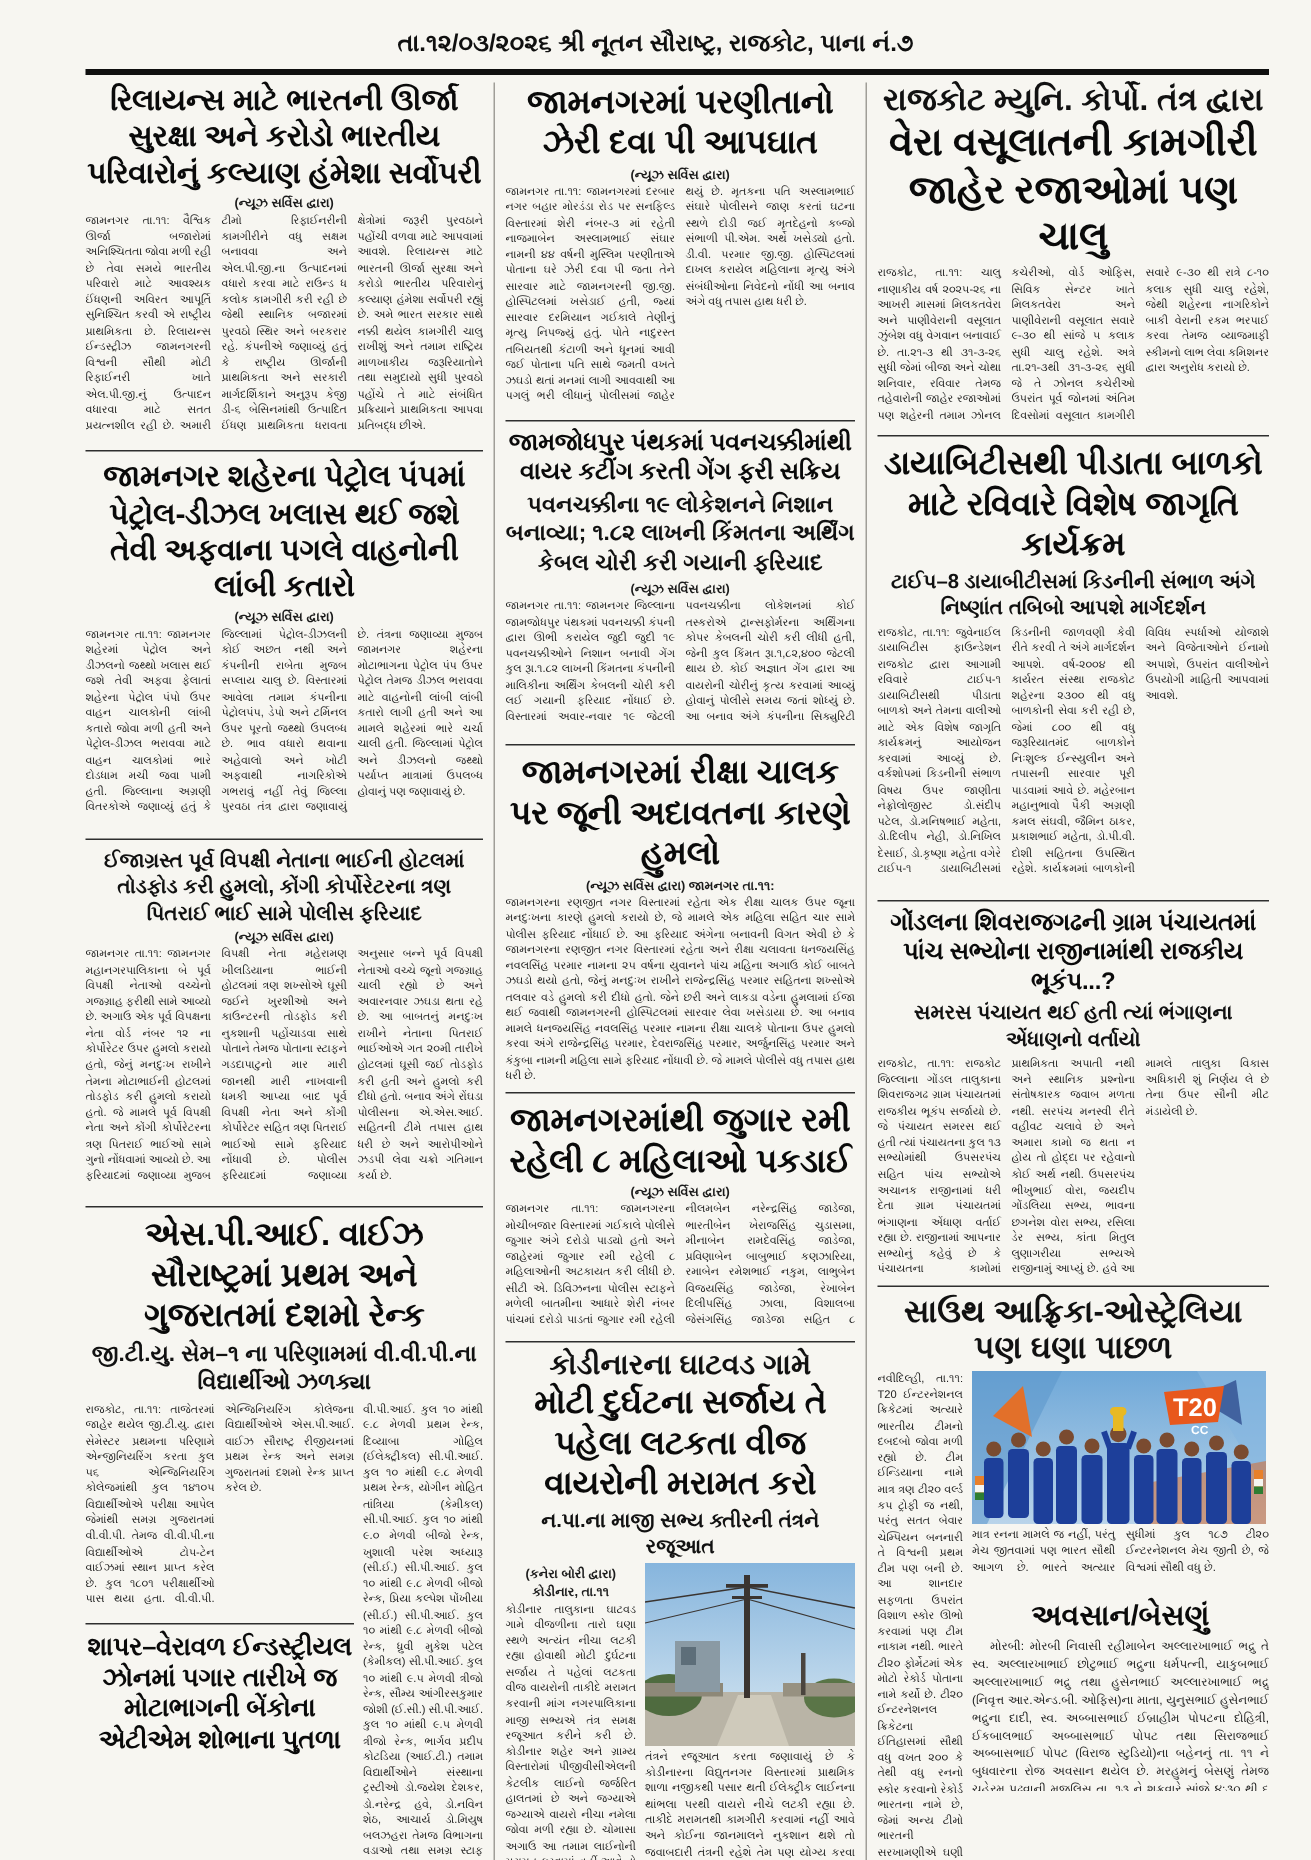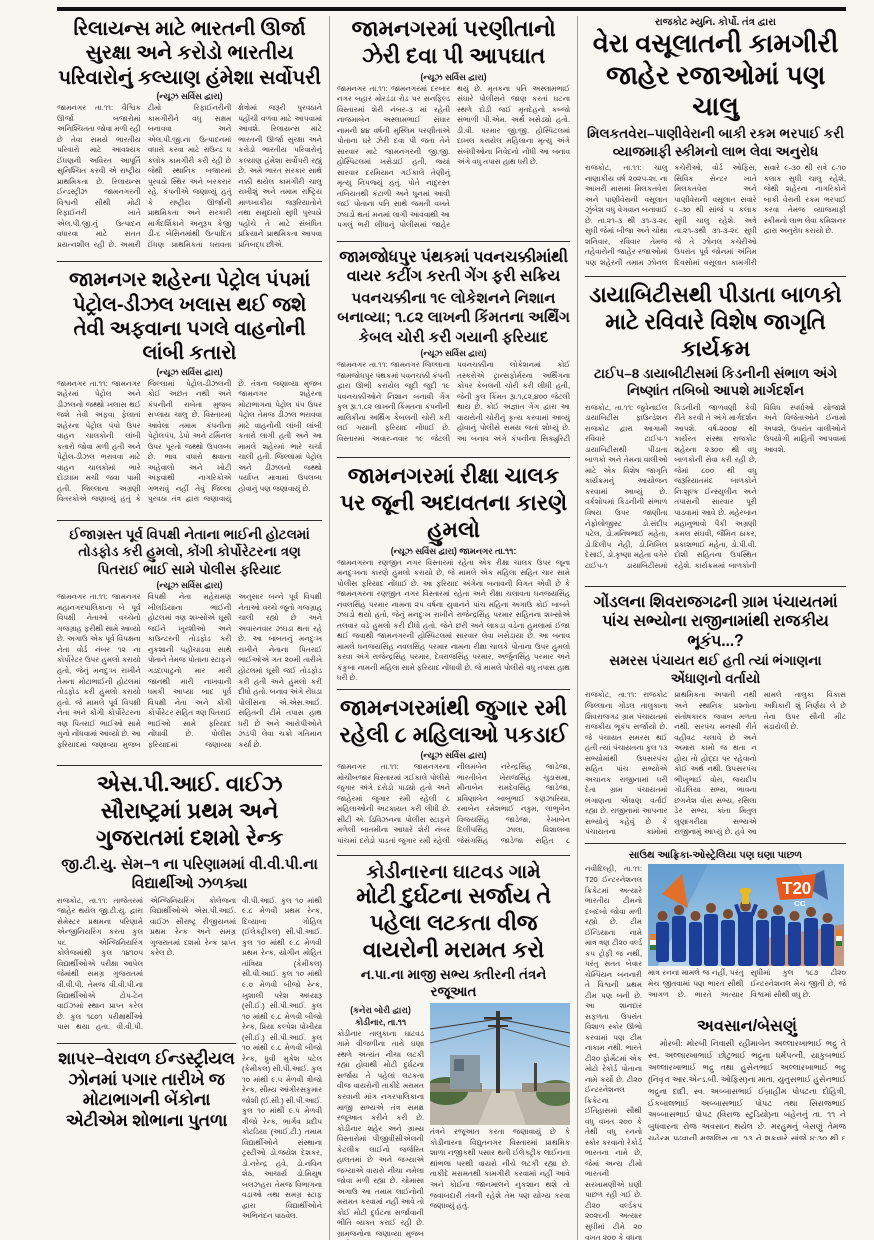--- a/index.html
+++ b/index.html
@@ -19,46 +19,47 @@
 
   .hl { font-weight:700; text-align:center; color:#0a0a0a; line-height:1.22; letter-spacing:-.2px; }
   .hl-27 { font-size:26px; }
   .hl-23 { font-size:22px; }
   .hl-21 { font-size:20px; }
   .hl-19 { font-size:16px; }
   .hl-17 { font-size:17px; }
   .subhead { font-weight:700; text-align:center; line-height:1.3; font-size:13.5px; color:#111; margin-top:2px; }
   .subhead-sm { font-size:15px; }
   .kicker { font-weight:700; text-align:center; font-size:19px; color:#111; }
-  .kicker-lg { font-size:10px; }
+  .kicker-lg { font-size:21px; }
   .byline { text-align:center; font-size:8.5px; font-weight:700; padding:2px 0 1px; }
   .body { font-size:7.4px; line-height:1.42; text-align:justify; overflow:hidden; column-fill:auto; }
   .c3 { column-count:3; column-gap:7px; }
   .c2 { column-count:2; column-gap:7px; }
   .rule { border:none; border-top:1.3px solid #2e2e2e; margin:5px 0 5px; }
   .split { display:flex; gap:6px; }
   .side-col { width:80px; }
   .main-col { flex:1; }
   .caption { font-size:7.5px; line-height:1.42; text-align:justify; margin-top:2px; overflow:hidden; }
   .photo { display:block; }
   .photo svg { display:block; }
-  .obit-head { font-size:16px; font-weight:700; text-align:center; margin:5px 0 3px; color:#0a0a0a; }
+  .obit-head { font-size:19px; font-weight:700; text-align:center; margin:5px 0 3px; color:#0a0a0a; }
   .obit-body p { font-size:8px; line-height:1.48; text-align:justify; text-indent:12px; overflow:hidden; }
   .cricket-split { display:flex; gap:6px; margin-top:3px; }
   .cricket-strip { width:57px; }
   .cricket-main { flex:1; }
   .m5row { display:flex; gap:6px; margin-top:2px; }
   .m5body { flex:1; }
   .m5right { width:140px; }
 </style>
 </head>
 <body>
 
 <div class="page">
 
+  <div class="masthead">તા.૧૨/૦૩/૨૦૨૬ શ્રી નૂતન સૌરાષ્ટ્ર, રાજકોટ, પાના નં.૭</div>
   <div class="thickrule"></div>
 
   <div class="content">
 
     <div class="col-left">
 
       <div>
         <div class="hl hl-21">રિલાયન્સ માટે ભારતની ઊર્જા સુરક્ષા અને કરોડો ભારતીય પરિવારોનું કલ્યાણ હંમેશા સર્વોપરી</div>
         <div class="byline">(ન્યૂઝ સર્વિસ દ્વારા)</div>
         <div class="body c3" style="height:153px;">જામનગર તા.૧૧: વૈશ્વિક ઊર્જા બજારોમાં અનિશ્ચિતતા જોવા મળી રહી છે તેવા સમયે ભારતીય પરિવારો માટે આવશ્યક ઈંધણની અવિરત આપૂર્તિ સુનિશ્ચિત કરવી એ રાષ્ટ્રીય પ્રાથમિકતા છે. રિલાયન્સ ઈન્ડસ્ટ્રીઝ જામનગરની વિશ્વની સૌથી મોટી રિફાઈનરી ખાતે એલ.પી.જી.નું ઉત્પાદન વધારવા માટે સતત પ્રયત્નશીલ રહી છે. અમારી ટીમો રિફાઈનરીની કામગીરીને વધુ સક્ષમ બનાવવા અને એલ.પી.જી.ના ઉત્પાદનમાં વધારો કરવા માટે રાઉન્ડ ધ કલોક કામગીરી કરી રહી છે જેથી સ્થાનિક બજારમાં પુરવઠો સ્થિર અને બરકરાર રહે. કંપનીએ જણાવ્યું હતું કે રાષ્ટ્રીય ઊર્જાની પ્રાથમિકતા અને સરકારી માર્ગદર્શિકાને અનુરૂપ કેજી ડી-૬ બેસિનમાંથી ઉત્પાદિત ઈંધણ પ્રાથમિકતા ધરાવતા ક્ષેત્રોમાં જરૂરી પુરવઠાને પહોંચી વળવા માટે આપવામાં આવશે. રિલાયન્સ માટે ભારતની ઊર્જા સુરક્ષા અને કરોડો ભારતીય પરિવારોનું કલ્યાણ હંમેશા સર્વોપરી રહ્યું છે. અમે ભારત સરકાર સાથે નક્કી થયેલ કામગીરી ચાલુ રાખીશું અને તમામ રાષ્ટ્રિય માળખાકીય જરૂરિયાતોને તથા સમુદાયો સુધી પુરવઠો પહોંચે તે માટે સંબંધિત પ્રક્રિયાને પ્રાથમિકતા આપવા પ્રતિબદ્ધ છીએ.</div>
@@ -177,21 +178,20 @@
 
     </div>
 
     <div class="colsep"></div>
 
     <div class="col-right">
 
       <div>
         <div class="kicker kicker-lg">રાજકોટ મ્યુનિ. કોર્પો. તંત્ર દ્વારા</div>
         <div class="hl hl-27">વેરા વસૂલાતની કામગીરી જાહેર રજાઓમાં પણ ચાલુ</div>
-        <div class="subhead">મિલકતવેરા–પાણીવેરાની બાકી રકમ ભરપાઈ કરી વ્યાજમાફી સ્કીમનો લાભ લેવા અનુરોધ</div>
         <div class="body c3" style="height:108px; margin-top:3px;">રાજકોટ, તા.૧૧: ચાલુ નાણાકીય વર્ષ ૨૦૨૫-૨૬ ના આખરી માસમાં મિલકતવેરા અને પાણીવેરાની વસૂલાત ઝુંબેશ વધુ વેગવાન બનાવાઈ છે. તા.૨૧-૩ થી ૩૧-૩-૨૬ સુધી જેમાં બીજા અને ચોથા શનિવાર, રવિવાર તેમજ તહેવારોની જાહેર રજાઓમાં પણ શહેરની તમામ ઝોનલ કચેરીઓ, વોર્ડ ઓફિસ, સિવિક સેન્ટર ખાતે મિલકતવેરા અને પાણીવેરાની વસૂલાત સવારે ૯-૩૦ થી સાંજે ૫ કલાક સુધી ચાલુ રહેશે. અત્રે તા.૨૧-૩થી ૩૧-૩-૨૬ સુધી જે તે ઝોનલ કચેરીઓ ઉપરાંત પૂર્વ જોનમાં અંતિમ દિવસોમાં વસૂલાત કામગીરી સવારે ૯-૩૦ થી રાત્રે ૮-૧૦ કલાક સુધી ચાલુ રહેશે, જેથી શહેરના નાગરિકોને બાકી વેરાની રકમ ભરપાઈ કરવા તેમજ વ્યાજમાફી સ્કીમનો લાભ લેવા કમિશનર દ્વારા અનુરોધ કરાયો છે.</div>
       </div>
       <hr class="rule">
 
       <div>
         <div class="hl hl-23">ડાયાબિટીસથી પીડાતા બાળકો માટે રવિવારે વિશેષ જાગૃતિ કાર્યક્રમ</div>
         <div class="subhead">ટાઈપ–8 ડાયાબીટીસમાં કિડનીની સંભાળ અંગે નિષ્ણાંત તબિબો આપશે માર્ગદર્શન</div>
         <div class="body c3" style="height:178px; margin-top:3px;">રાજકોટ, તા.૧૧: જુવેનાઈલ ડાયાબિટીસ ફાઉન્ડેશન રાજકોટ દ્વારા આગામી રવિવારે ટાઈપ-૧ ડાયાબિટીસથી પીડાતા બાળકો અને તેમના વાલીઓ માટે એક વિશેષ જાગૃતિ કાર્યક્રમનું આયોજન કરવામાં આવ્યું છે. વર્કશોપમાં કિડનીની સંભાળ વિષય ઉપર જાણીતા નેફ્રોલોજીસ્ટ ડો.સંદીપ પટેલ, ડો.મનિષભાઈ મહેતા, ડો.દિલીપ નેહી, ડો.નિખિલ દેસાઈ, ડો.કૃષ્ણા મહેતા વગેરે ટાઈપ-૧ ડાયાબિટીસમાં કિડનીની જાળવણી કેવી રીતે કરવી તે અંગે માર્ગદર્શન આપશે. વર્ષ-૨૦૦૪ થી કાર્યરત સંસ્થા રાજકોટ શહેરના ૨૩૦૦ થી વધુ બાળકોની સેવા કરી રહી છે, જેમાં ૮૦૦ થી વધુ જરૂરિયાતમંદ બાળકોને નિઃશુલ્ક ઈન્સ્યુલીન અને તપાસની સારવાર પૂરી પાડવામાં આવે છે. મહેરબાન મહાનુભાવો પૈકી અગ્રણી કમલ સંઘવી, જૈમિન ઠાકર, પ્રકાશભાઈ મહેતા, ડો.પી.વી. દોશી સહિતના ઉપસ્થિત રહેશે. કાર્યક્રમમાં બાળકોની વિવિધ સ્પર્ધાઓ યોજાશે અને વિજેતાઓને ઈનામો અપાશે, ઉપરાંત વાલીઓને ઉપયોગી માહિતી આપવામાં આવશે.</div>
       </div>
       <hr class="rule">

